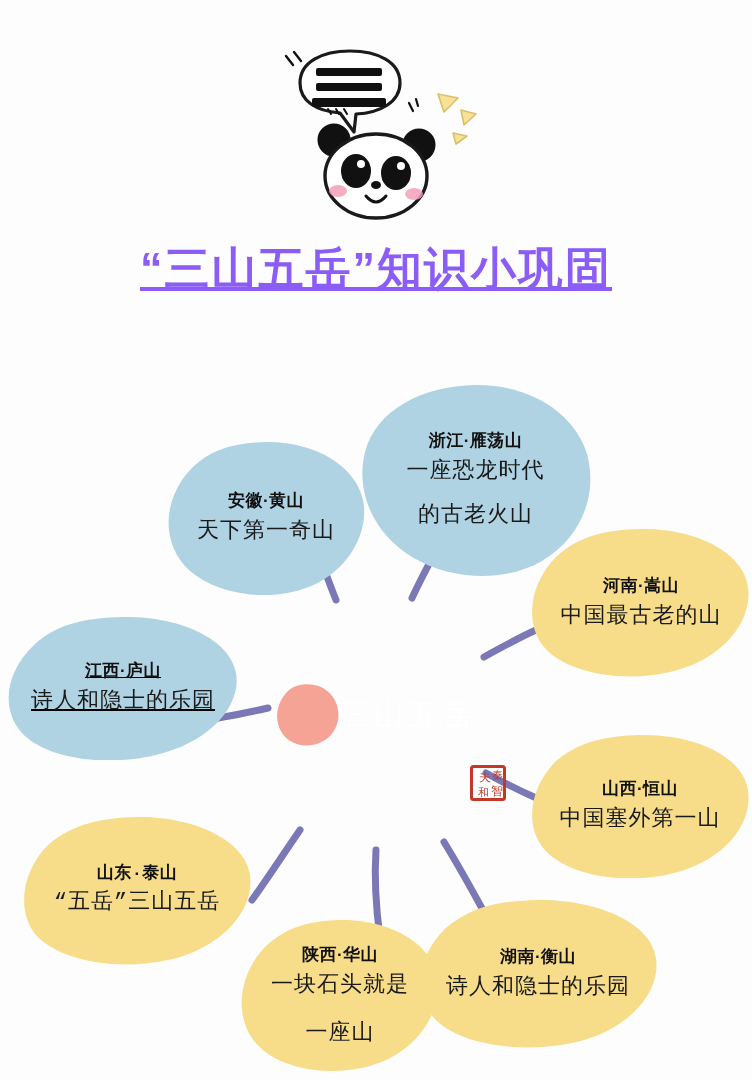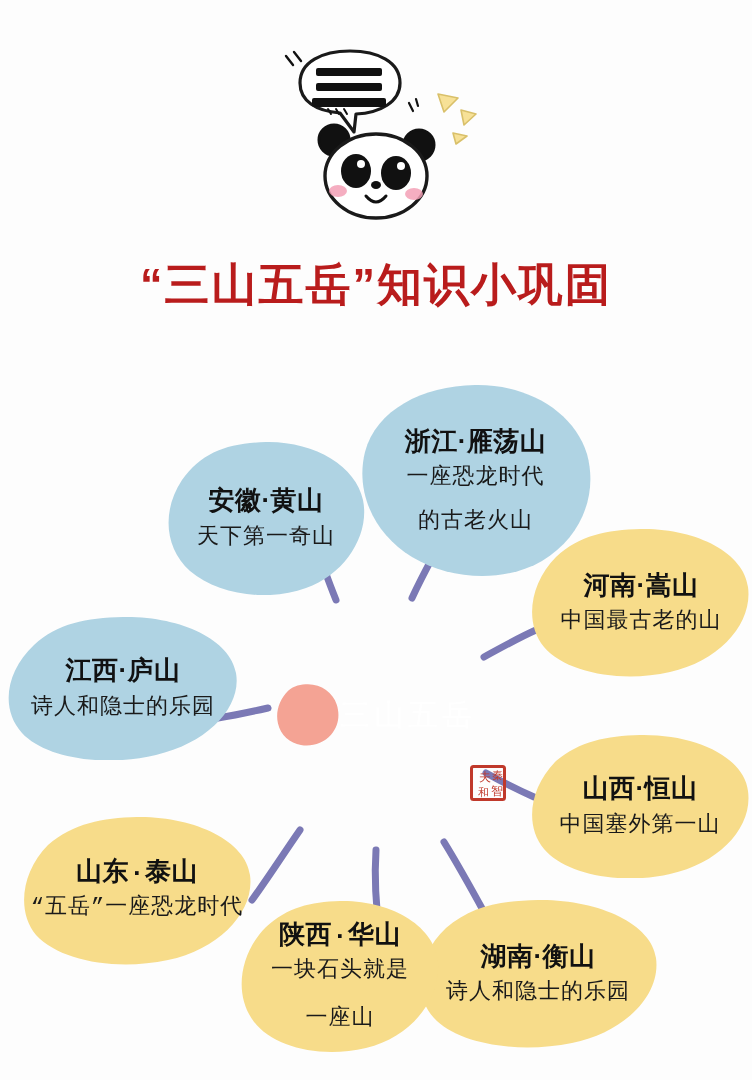--- a/index.html
+++ b/index.html
@@ -24,29 +24,30 @@
     left: 0;
     top: 0;
     width: 752px;
     height: 225px;
   }
   #panda-svg { position: absolute; left: 268px; top: 28px; }
 
   #page-title {
     position: absolute;
     left: 0;
-    top: 225px;
+    top: 209px;
     width: 752px;
     text-align: center;
     font-size: 45px;
     font-weight: bold;
     letter-spacing: 2px;
-    color: #b91c1c;
+    color: #8b5cf6;
     font-family: "Liberation Sans", "DejaVu Sans", sans-serif;
     white-space: nowrap;
+    text-decoration: underline;
   }
 
   
   #mindmap {
     position: absolute;
     left: 0;
     top: 360px;
     width: 752px;
     height: 720px;
   }
@@ -73,21 +74,21 @@
     z-index: 0;
   }
   .node .txt {
     position: relative;
     z-index: 1;
     width: 100%;
     padding: 0 4px;
     box-sizing: border-box;
   }
   .node .title {
-    font-size: 26px;
+    font-size: 17px;
     font-weight: bold;
     color: #111111;
     letter-spacing: 0.5px;
     line-height: 1.25;
     white-space: nowrap;
   }
   .node .desc {
     font-size: 22px;
     font-weight: normal;
     color: #1a1a1a;
@@ -227,21 +228,21 @@
       <svg class="blob" viewBox="0 0 200 155" preserveAspectRatio="none">
         <path d="M100 2 C148 1, 190 26, 197 60 C204 94, 180 134, 140 148 C102 162, 52 155, 24 131
                  C-2 108, -4 70, 16 40 C36 12, 62 3, 100 2 Z" fill="#AFD3E3"></path>
       </svg>
       <div class="txt">
         <div class="title">安徽·黄山</div>
         <div class="desc">天下第一奇山</div>
       </div>
     </div>
 
-    <div class="node" style="left:8px; top:255px; width:230px; height:145px;">
+    <div class="node" style="left:8px; top:255px; width:230px; height:145px;text-decoration:underline;">
       <svg class="blob" viewBox="0 0 230 145" preserveAspectRatio="none">
         <path d="M115 2 C172 1, 222 24, 228 58 C234 92, 200 128, 148 140 C98 152, 38 144, 14 118
                  C-8 94, -2 56, 26 30 C50 8, 78 3, 115 2 Z" fill="#AFD3E3"></path>
       </svg>
       <div class="txt">
         <div class="title">江西·庐山</div>
         <div class="desc">诗人和隐士的乐园</div>
       </div>
     </div>
 
@@ -271,37 +272,37 @@
       <svg class="blob" viewBox="0 0 240 150" preserveAspectRatio="none">
         <path d="M120 2 C180 1, 234 26, 238 60 C243 96, 208 134, 154 145 C100 156, 40 146, 16 120
                  C-6 96, 0 56, 28 30 C54 8, 82 3, 120 2 Z" fill="#F7DC8A"></path>
       </svg>
       <div class="txt">
         <div class="title">湖南·衡山</div>
         <div class="desc">诗人和隐士的乐园</div>
       </div>
     </div>
 
-    <div class="node" style="left:240px; top:539px; width:200px; height:155px;font-family:Liberation Mono, monospace;">
+    <div class="node" style="left:240px; top:558px; width:200px; height:155px;">
       <svg class="blob" viewBox="0 0 200 155" preserveAspectRatio="none">
         <path d="M100 2 C152 1, 196 28, 198 64 C200 100, 172 138, 126 149 C80 160, 30 148, 12 120
                  C-6 94, 0 54, 26 28 C48 8, 70 3, 100 2 Z" fill="#F7DC8A"></path>
       </svg>
       <div class="txt">
         <div class="title">陕西·华山</div>
         <div class="desc">一块石头就是</div>
         <div class="desc" style="margin-top:18px">一座山</div>
       </div>
     </div>
 
     <div class="node" style="left:22px; top:455px; width:230px; height:150px;font-family:Liberation Mono, monospace;">
       <svg class="blob" viewBox="0 0 230 150" preserveAspectRatio="none">
         <path d="M115 2 C172 1, 224 26, 228 60 C233 96, 198 134, 146 145 C94 156, 38 146, 14 120
                  C-6 96, 0 56, 26 30 C52 8, 80 3, 115 2 Z" fill="#F7DC8A"></path>
       </svg>
       <div class="txt">
         <div class="title">山东·泰山</div>
-        <div class="desc">“五岳”一座恐龙时代</div>
+        <div class="desc">“五岳”三山五岳</div>
       </div>
     </div>
 
   </div>
 </div>
 
 </body></html>

